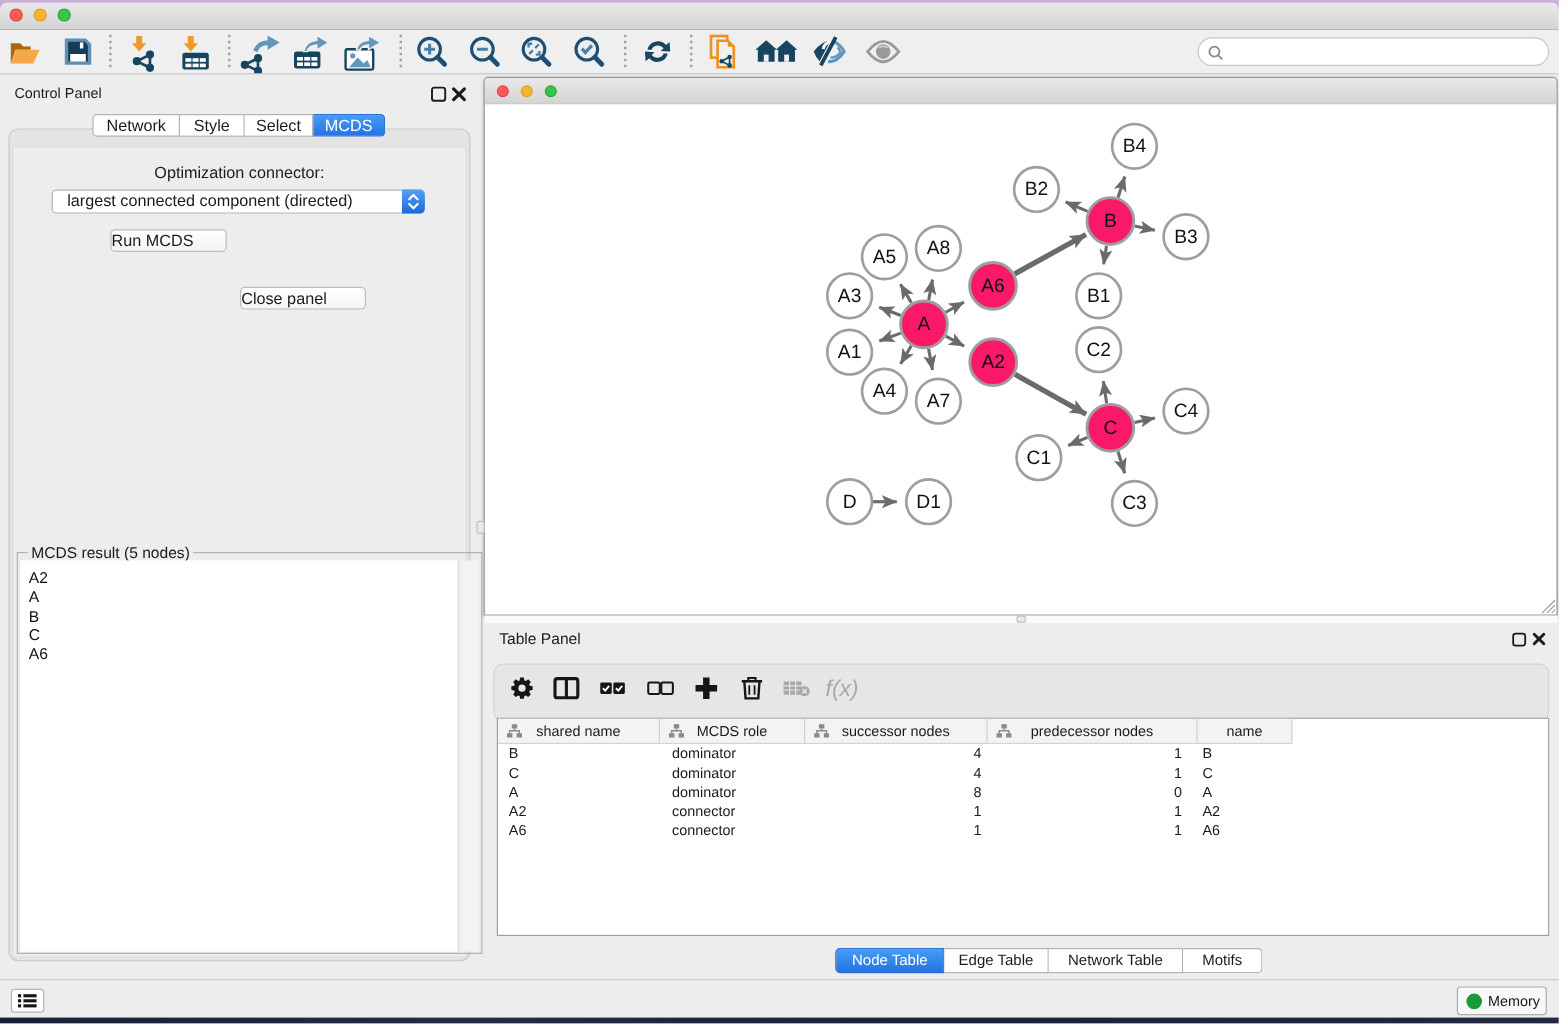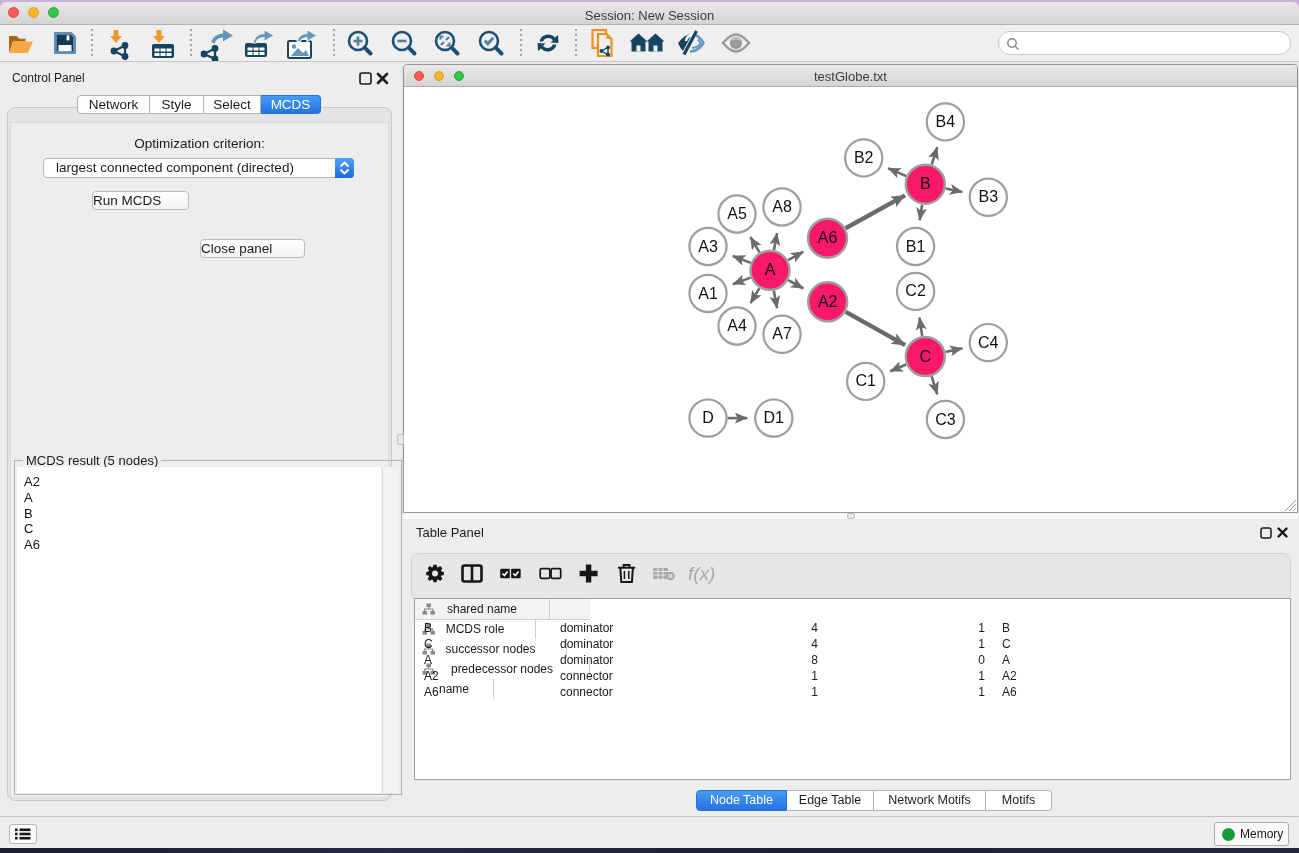--- a/index.html
+++ b/index.html
@@ -31,42 +31,41 @@
 #fs-list { left:2px; top:6px; width:364px; height:326px; background:#fff; font-size:13px; color:#111; line-height:15.8px; padding:7px 0 0 7px; }
 #fs-scroll { right:2px; top:6px; width:17px; height:326px; background:#f3f3f3; border-left:1px solid #dcdcdc; }
 
 #nw { left:403px; top:64px; width:895px; height:449px; background:#fff; border:1px solid #959595; border-radius:4px 4px 0 0; box-shadow:0 1px 3px rgba(0,0,0,0.15); }
 #nw-titlebar { left:0; top:0; width:100%; height:21.5px; background:linear-gradient(#e9e9e9,#d4d4d4); border-bottom:1px solid #aeaeae; border-radius:4px 4px 0 0; }
 #nw-title { width:100%; text-align:center; top:4px; font-size:13px; color:#3c3c3c; }
 
 #tp-title { left:416px; top:525px; font-size:13px; color:#1c1c1c; }
 #tp-toolbar { left:411px; top:553px; width:880px; height:48px; background:#e6e6e6; border:1px solid #d2d2d2; border-radius:8px; }
 #tbl { left:414px; top:598px; width:877px; height:182px; background:#fff; border:1px solid #9f9f9f; }
-#tbl-head { left:0; top:0; height:21px; display:flex; background:#f3f3f3; border-bottom:1px solid #d4d4d4; font-size:12px; color:#1a1a1a;flex-direction:column; }
+#tbl-head { left:0; top:0; height:21px; display:flex; background:#f3f3f3; border-bottom:1px solid #d4d4d4; font-size:12px; color:#1a1a1a; }
 #tbl-head > div { border-right:1px solid #cfcfcf; position:relative; text-align:center; line-height:20px; }
 .trow { position:absolute; left:0; width:100%; height:16px; font-size:12px; color:#1a1a1a; }
 .trow span { position:absolute; top:1px; }
 .btabs { left:672px; top:790px; }
 .btabs > div { padding:0 10px; font-size:12.5px; line-height:19px; height:21px; }
 
 #statussep { left:0; top:816px; width:1299px; height:1px; background:#c3c3c3; }
 #statusbar { left:0; top:817px; width:1299px; height:31px; background:#ededed; }
 #sb-btn { left:9px; top:824px; width:28px; height:20px; background:#fdfdfd; border:1px solid #b5b5b5; border-radius:3px; }
 #mem-btn { left:1214px; top:822px; width:75px; height:24px; background:#f8f8f8; border:1px solid #adadad; border-radius:3px; font-size:12px; color:#1a1a1a; }
 #wall-bot { left:0; top:848px; width:1299px; height:5px; background:linear-gradient(90deg,#1b1f33,#252a45 30%,#1c2138 60%,#232841); }
 svg text { font-family:"Liberation Sans",sans-serif; }
 </style>
 </head>
 <body>
 <div class="abs" id="wall-top"></div>
 <div class="abs" id="titlebar">
   <div class="tl" style="left:8px;background:#fc5b57;border:0.5px solid #e14640;"></div>
   <div class="tl" style="left:28px;background:#f5b62e;border:0.5px solid #dfa023;"></div>
   <div class="tl" style="left:48px;background:#36c64b;border:0.5px solid #2aa838;"></div>
-  <div class="abs" id="title-txt">Session: New Session</div>
 </div>
 <div class="abs" id="toolbar">
 <div class="abs" id="searchbox"></div>
 <svg class="abs" style="left:0;top:0;" width="1299" height="35">
   <g stroke="#a2a2a2" stroke-width="2" stroke-dasharray="2 3">
     <line x1="92" y1="3" x2="92" y2="32"></line>
         <line x1="191" y1="3" x2="191" y2="32"></line>
     <line x1="334" y1="3" x2="334" y2="32"></line>
         <line x1="521" y1="3" x2="521" y2="32"></line>
     <line x1="576" y1="3" x2="576" y2="32"></line>
@@ -225,21 +224,21 @@
     </g>
 </svg>
 <div class="abs" id="cp-outer"></div>
 <div class="abs" id="cp-inner"></div>
 <div class="seg" style="left:77px;top:95px;">
   <div style="width:73px;">Network</div>
   <div style="width:54px;">Style</div>
   <div style="width:57px;">Select</div>
   <div class="sel" style="width:60px;">MCDS</div>
 </div>
-<div class="abs" id="opt-label">Optimization criterion:</div>
+<div class="abs" id="opt-label">Optimization connector:</div>
 <div class="abs" id="combo">largest connected component (directed)
   <div class="abs" id="combo-step">
       <svg width="19" height="20" style="display:block">
         <g stroke="#fff" stroke-width="1.8" fill="none" stroke-linecap="round" stroke-linejoin="round">
           <path d="M6,8 L9.5,4.5 L13,8"></path>
           <path d="M6,12 L9.5,15.5 L13,12"></path>
         </g>
       </svg>
     </div>
 </div>
@@ -249,21 +248,20 @@
   <div class="abs" id="fs-legend">MCDS result (5 nodes)</div>
   <div class="abs" id="fs-list">A2<br>A<br>B<br>C<br>A6</div>
   <div class="abs" id="fs-scroll"></div>
 </div>
 
 <div class="abs" id="nw">
   <div class="abs" id="nw-titlebar">
     <div class="tl" style="left:10px;top:5.5px;width:10px;height:10px;background:#fc5b57;border:0.5px solid #e14640;"></div>
     <div class="tl" style="left:30px;top:5.5px;width:10px;height:10px;background:#f5b62e;border:0.5px solid #dfa023;"></div>
     <div class="tl" style="left:50px;top:5.5px;width:10px;height:10px;background:#36c64b;border:0.5px solid #2aa838;"></div>
-    <div class="abs" id="nw-title">testGlobe.txt</div>
   </div>
   <svg class="abs" style="left:0px;top:22px;" width="893" height="426" viewBox="1.5 0 893 426">
     <defs>
       <marker id="m1" markerUnits="userSpaceOnUse" markerWidth="14" markerHeight="12" refX="12.5" refY="5.5" orient="auto">
           <path d="M0,0 L13,5.5 L0,11 L3,5.5 z" fill="#6b6b6b"></path>
         </marker>
       <marker id="m2" markerUnits="userSpaceOnUse" markerWidth="16" markerHeight="13" refX="13.5" refY="6" orient="auto">
           <path d="M0,0 L14,6 L0,12 L3.2,6 z" fill="#6b6b6b"></path>
         </marker>
     </defs>
@@ -479,21 +477,21 @@
       <span style="left:9px;">A6</span>
       <span style="left:145px;">connector</span>
       <span style="left:388px;width:15px;text-align:right;">1</span>
       <span style="left:555px;width:15px;text-align:right;">1</span>
       <span style="left:587px;">A6</span>
     </div>
 </div>
 <div class="seg btabs">
   <div class="sel" style="width:91px;margin-left:24px;">Node Table</div>
   <div style="width:87px;">Edge Table</div>
-  <div style="width:112px;">Network Motifs</div>
+  <div style="width:112px;">Network Table</div>
   <div style="width:66px;">Motifs</div>
 </div>
 <div class="abs" style="left:404px;top:513px;width:894px;height:6px;background:#fafafa;"></div>
 <div class="abs" style="left:847px;top:513px;width:8px;height:6px;background:#e8e8e8;border:1px solid #c0c0c0;border-radius:2px;"></div>
 <div class="abs" style="left:397px;top:434px;width:7px;height:11px;background:#e8e8e8;border:1px solid #c0c0c0;border-radius:2px;"></div>
 
 <div class="abs" id="statussep"></div>
 <div class="abs" id="statusbar"></div>
 <div class="abs" id="sb-btn">
     <svg width="26" height="18" style="display:block;margin:0 auto;">

